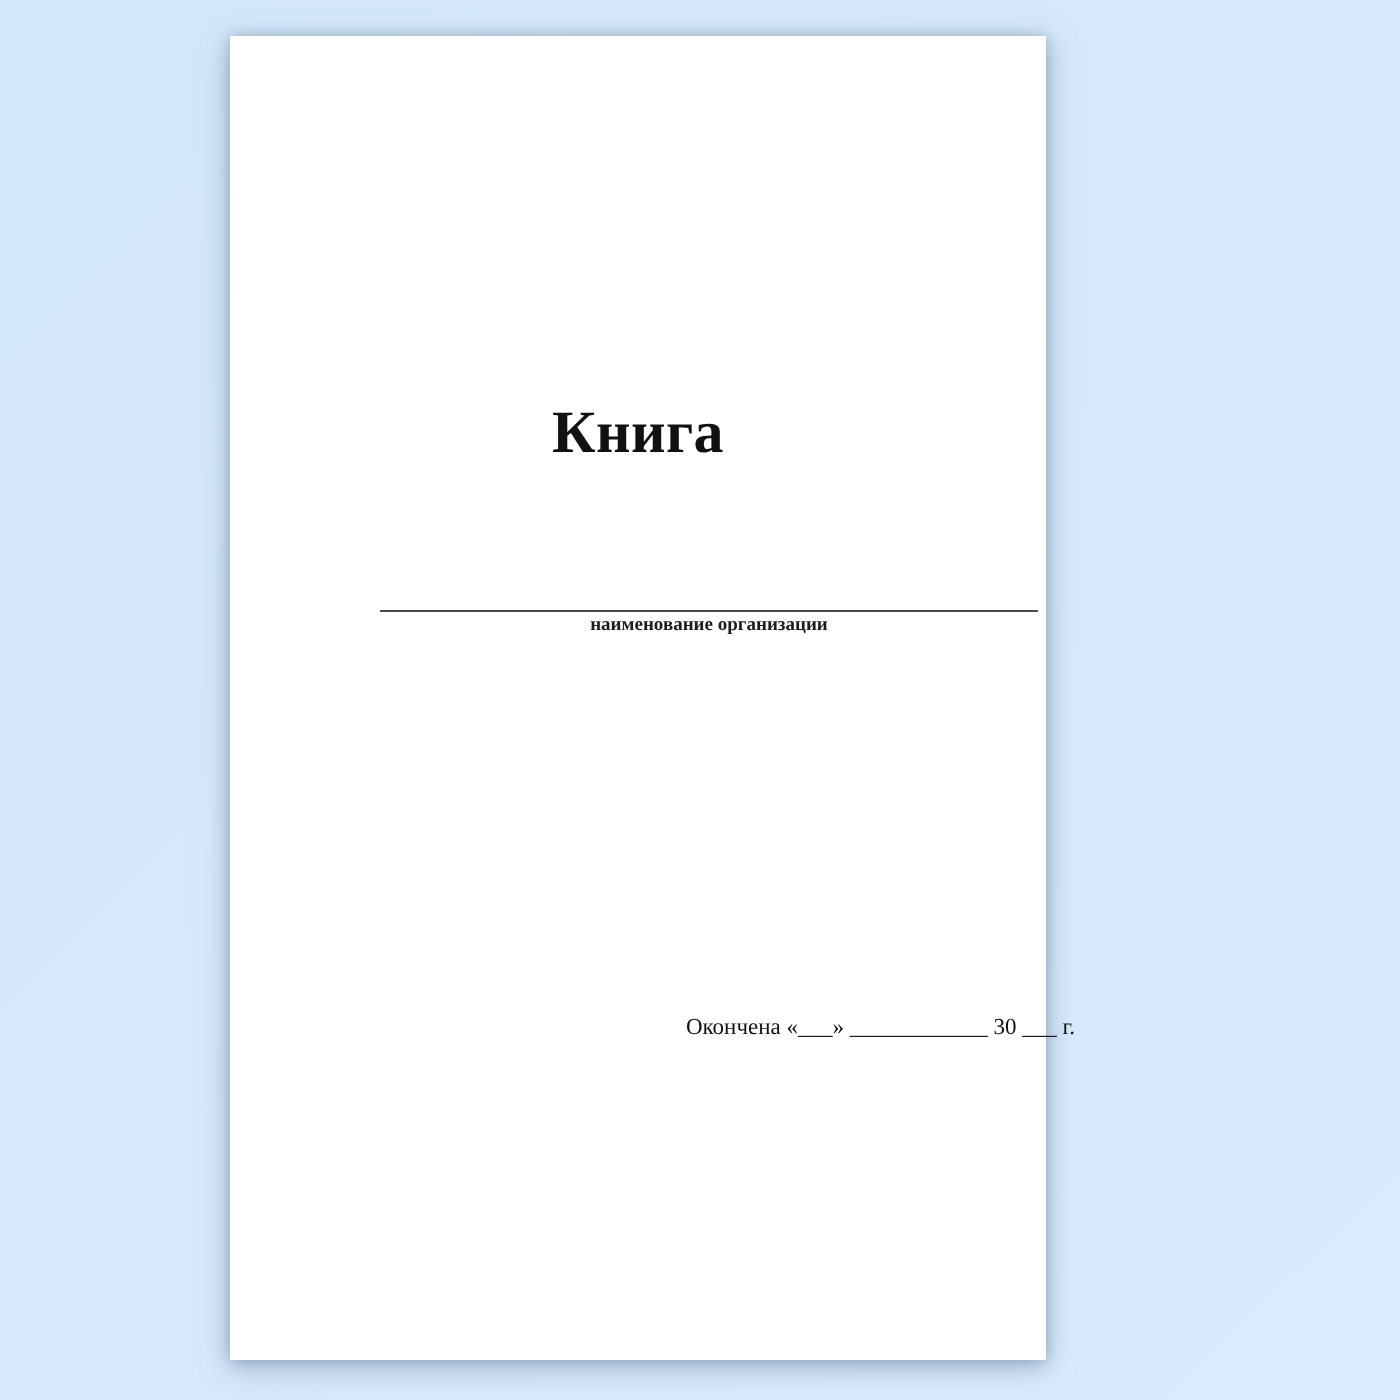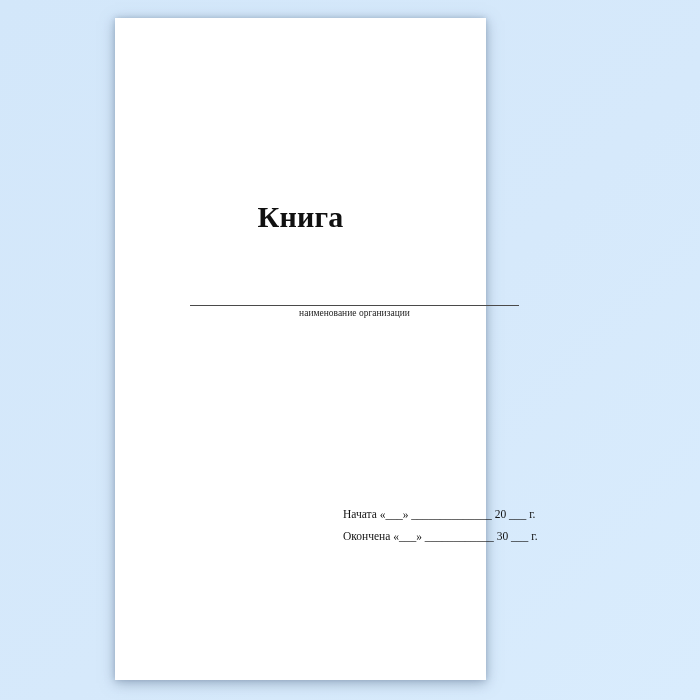--- a/index.html
+++ b/index.html
@@ -18,21 +18,21 @@
   .scene {
     position: relative;
     width: 700px;
     height: 700px;
     background: linear-gradient(135deg, #d3e7fa 0%, #d6e9fb 55%, #d9ecfd 100%);
   }
   .page {
     position: absolute;
     left: 115px;
     top: 18px;
-    width: 371px;
+    width: 408px;
     height: 662px;
     background: var(--page-color);
     box-shadow: 0 3px 13px rgba(98, 120, 148, 0.55),
                 0 0 5px rgba(98, 120, 148, 0.30);
   }
   .title-block {
     position: absolute;
     top: 181px;
     left: 0;
     width: 100%;
@@ -53,20 +53,21 @@
   .org-rule {
     width: 100%;
     height: 0;
     border-top: 1px solid var(--rule-color);
   }
   .org-caption {
     margin-top: 2px;
     font-size: 9.5px;
     line-height: 11px;
     color: #1c1c1c;
+    font-weight: bold;
   }
   .dates-block {
     position: absolute;
     top: 486px;
     left: 228px;
     font-size: 11.5px;
     line-height: 21.5px;
     color: var(--text-color);
     white-space: nowrap;
   }
@@ -80,18 +81,17 @@
     <div class="title-block">
       <div>Книга</div>
     </div>
 
     <div class="org-field">
       <div class="org-rule"></div>
       <div class="org-caption">наименование организации</div>
     </div>
 
     <div class="dates-block">
-      <div>Начата «___» ______________ 20 ___ г.</div>
       <div>Окончена «___» ____________ 30 ___ г.</div>
     </div>
 
   </div>
 </div>
 
 </body></html>

